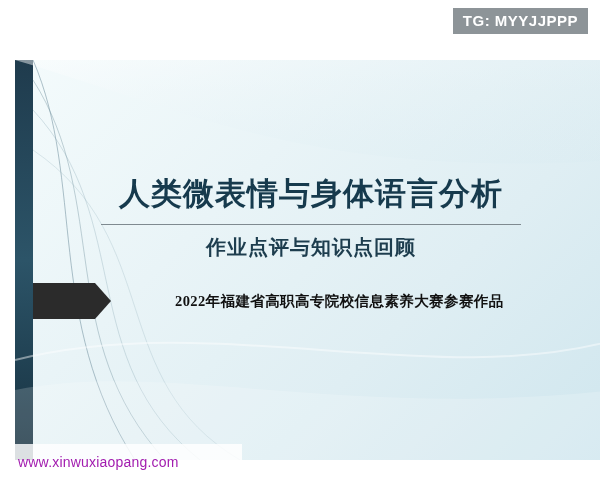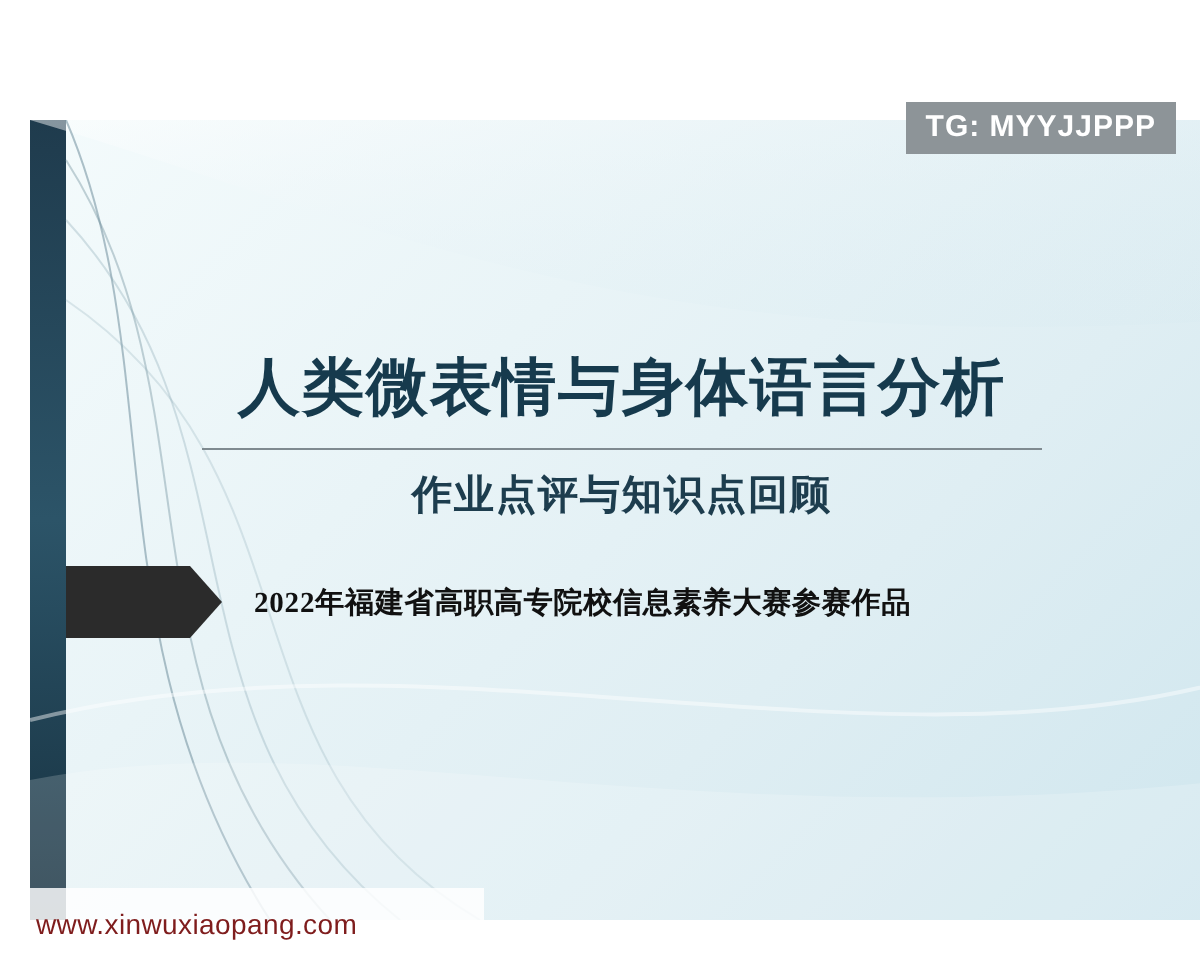--- a/index.html
+++ b/index.html
@@ -24,21 +24,20 @@
     top: 8px;
     right: 12px;
     background: #8d9498;
     color: #ffffff;
     font-size: 15px;
     font-weight: bold;
     letter-spacing: 0.5px;
     padding: 4px 10px 5px 10px;
     z-index: 40;
     font-family: "Liberation Sans", sans-serif;
-    margin-top: 43px;
   }
 
   
   .slide {
     position: absolute;
     left: 0;
     top: 60px;
     width: 600px;
     height: 400px;
     overflow: hidden;
@@ -94,20 +93,21 @@
   }
 
   
   .banner {
     position: absolute;
     left: 18px;
     top: 223px;
     height: 36px;
     display: flex;
     align-items: stretch;
+    gap: 48px;
   }
   .banner-shape {
     width: 78px;
     height: 36px;
     background: #2b2b2b;
     clip-path: polygon(0 0, 62px 0, 78px 50%, 62px 100%, 0 100%);
   }
   .banner-text {
     display: flex;
     align-items: center;
@@ -127,21 +127,21 @@
     width: 242px;
     height: 36px;
     background: rgba(255,255,255,0.82);
     display: flex;
     align-items: center;
     z-index: 30;
   }
   .url-text {
     padding-left: 18px;
     font-size: 14px;
-    color: #7f1d1d;
+    color: #a21caf;
     font-family: "Liberation Sans", sans-serif;
     letter-spacing: 0.2px;
   }
 </style>
 </head>
 <body>
 
 <div id="page">
 
   <div class="tg-badge">TG: MYYJJPPP</div>

